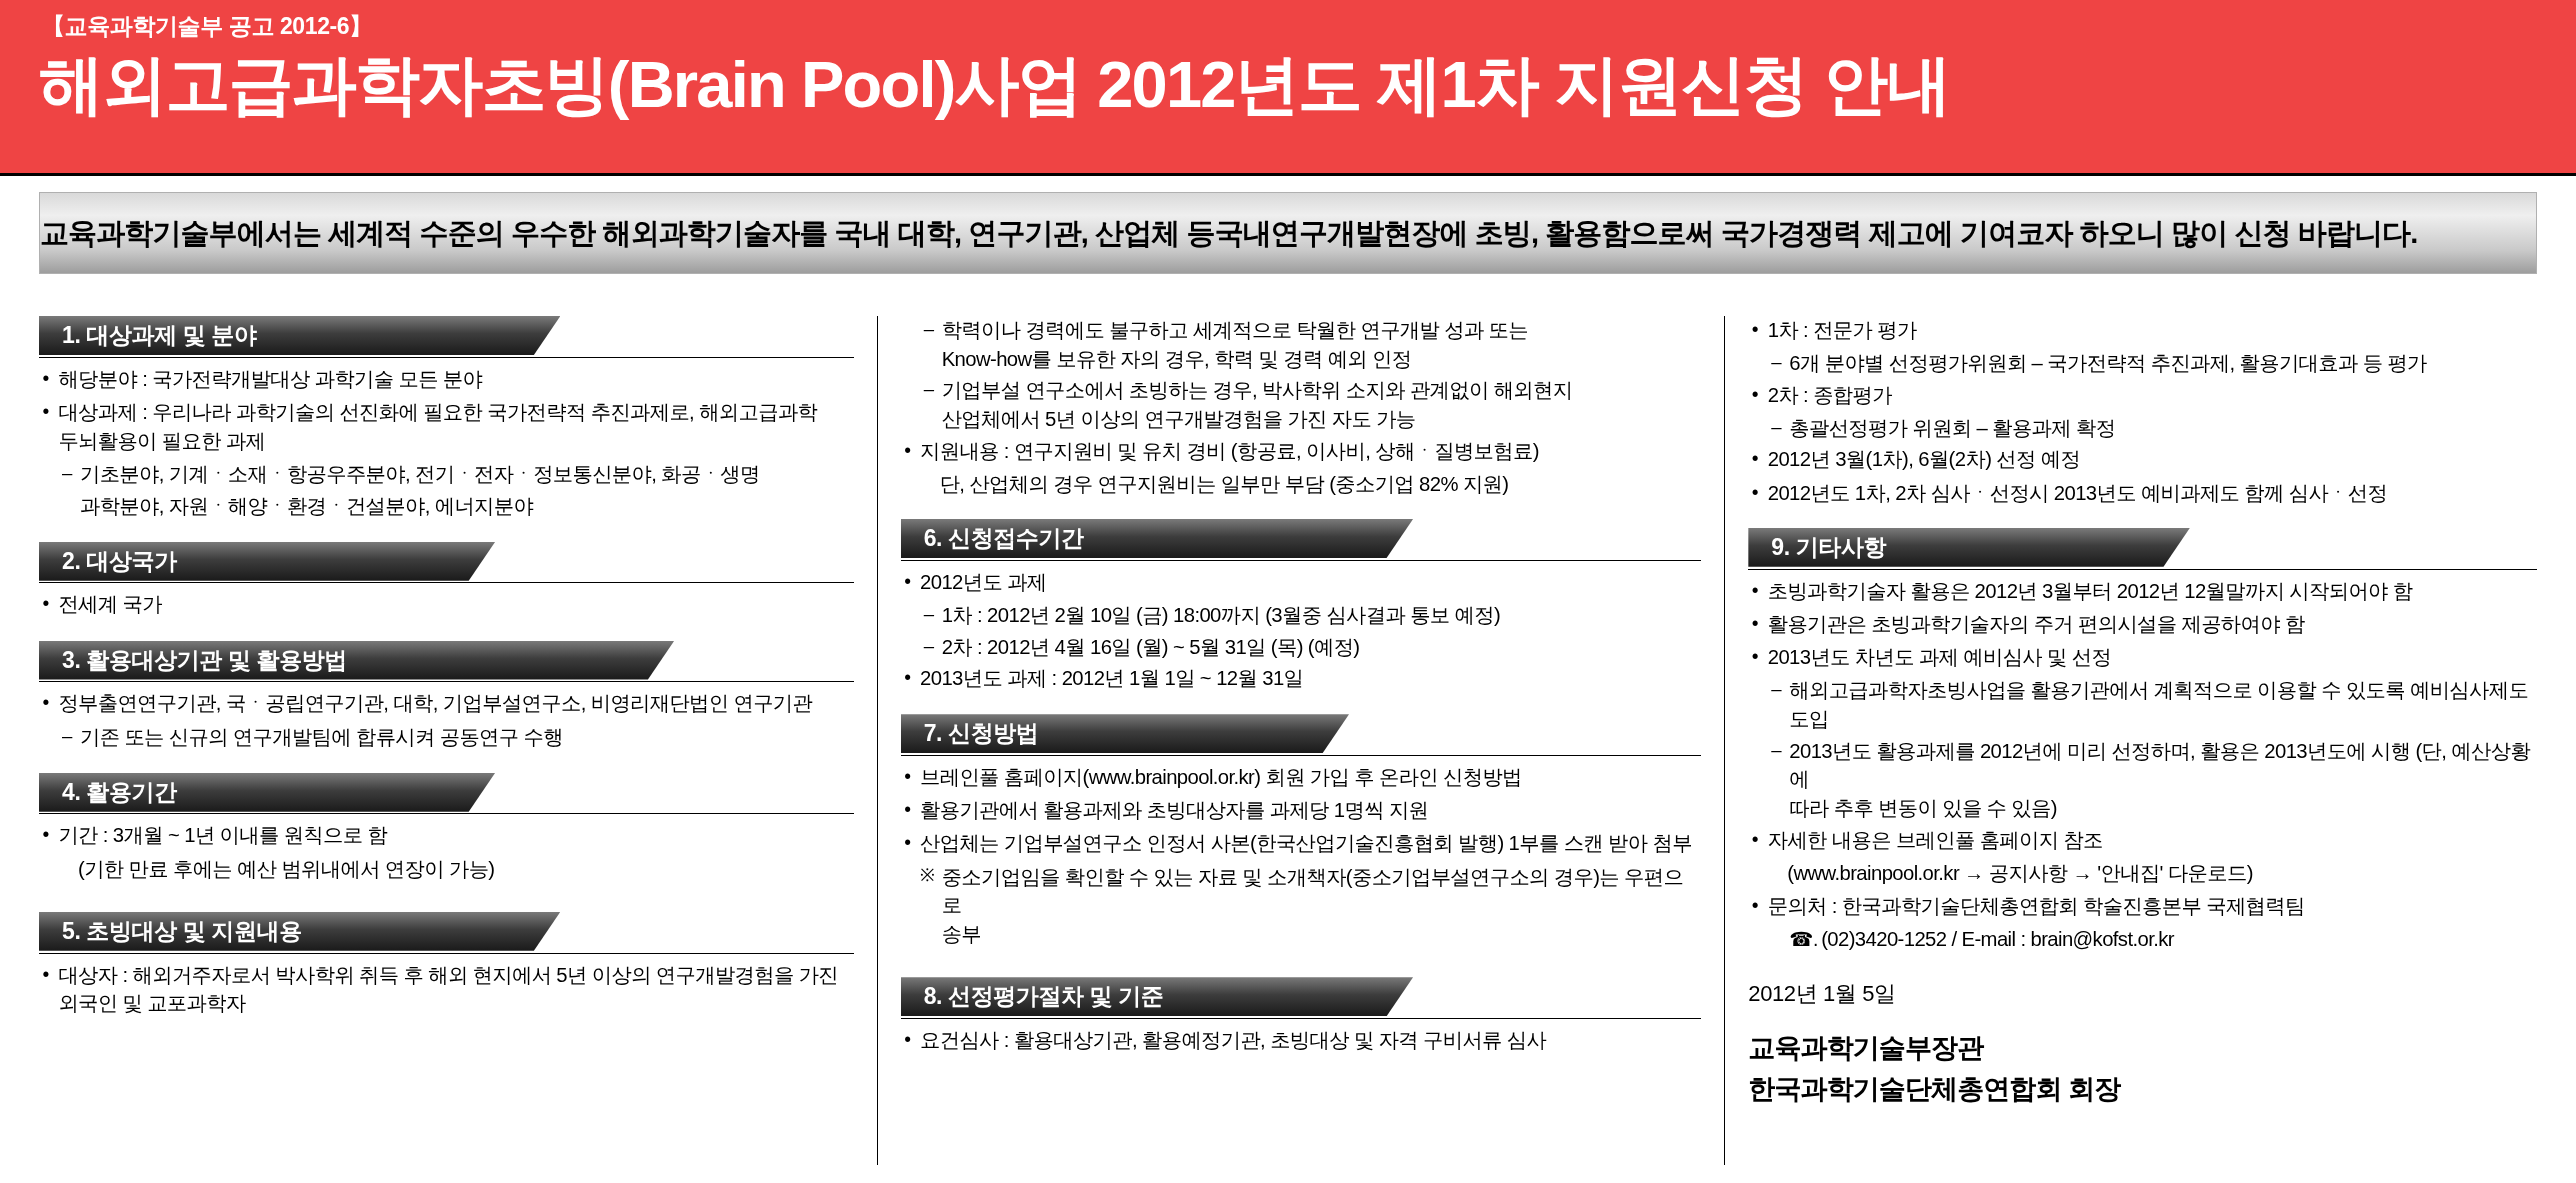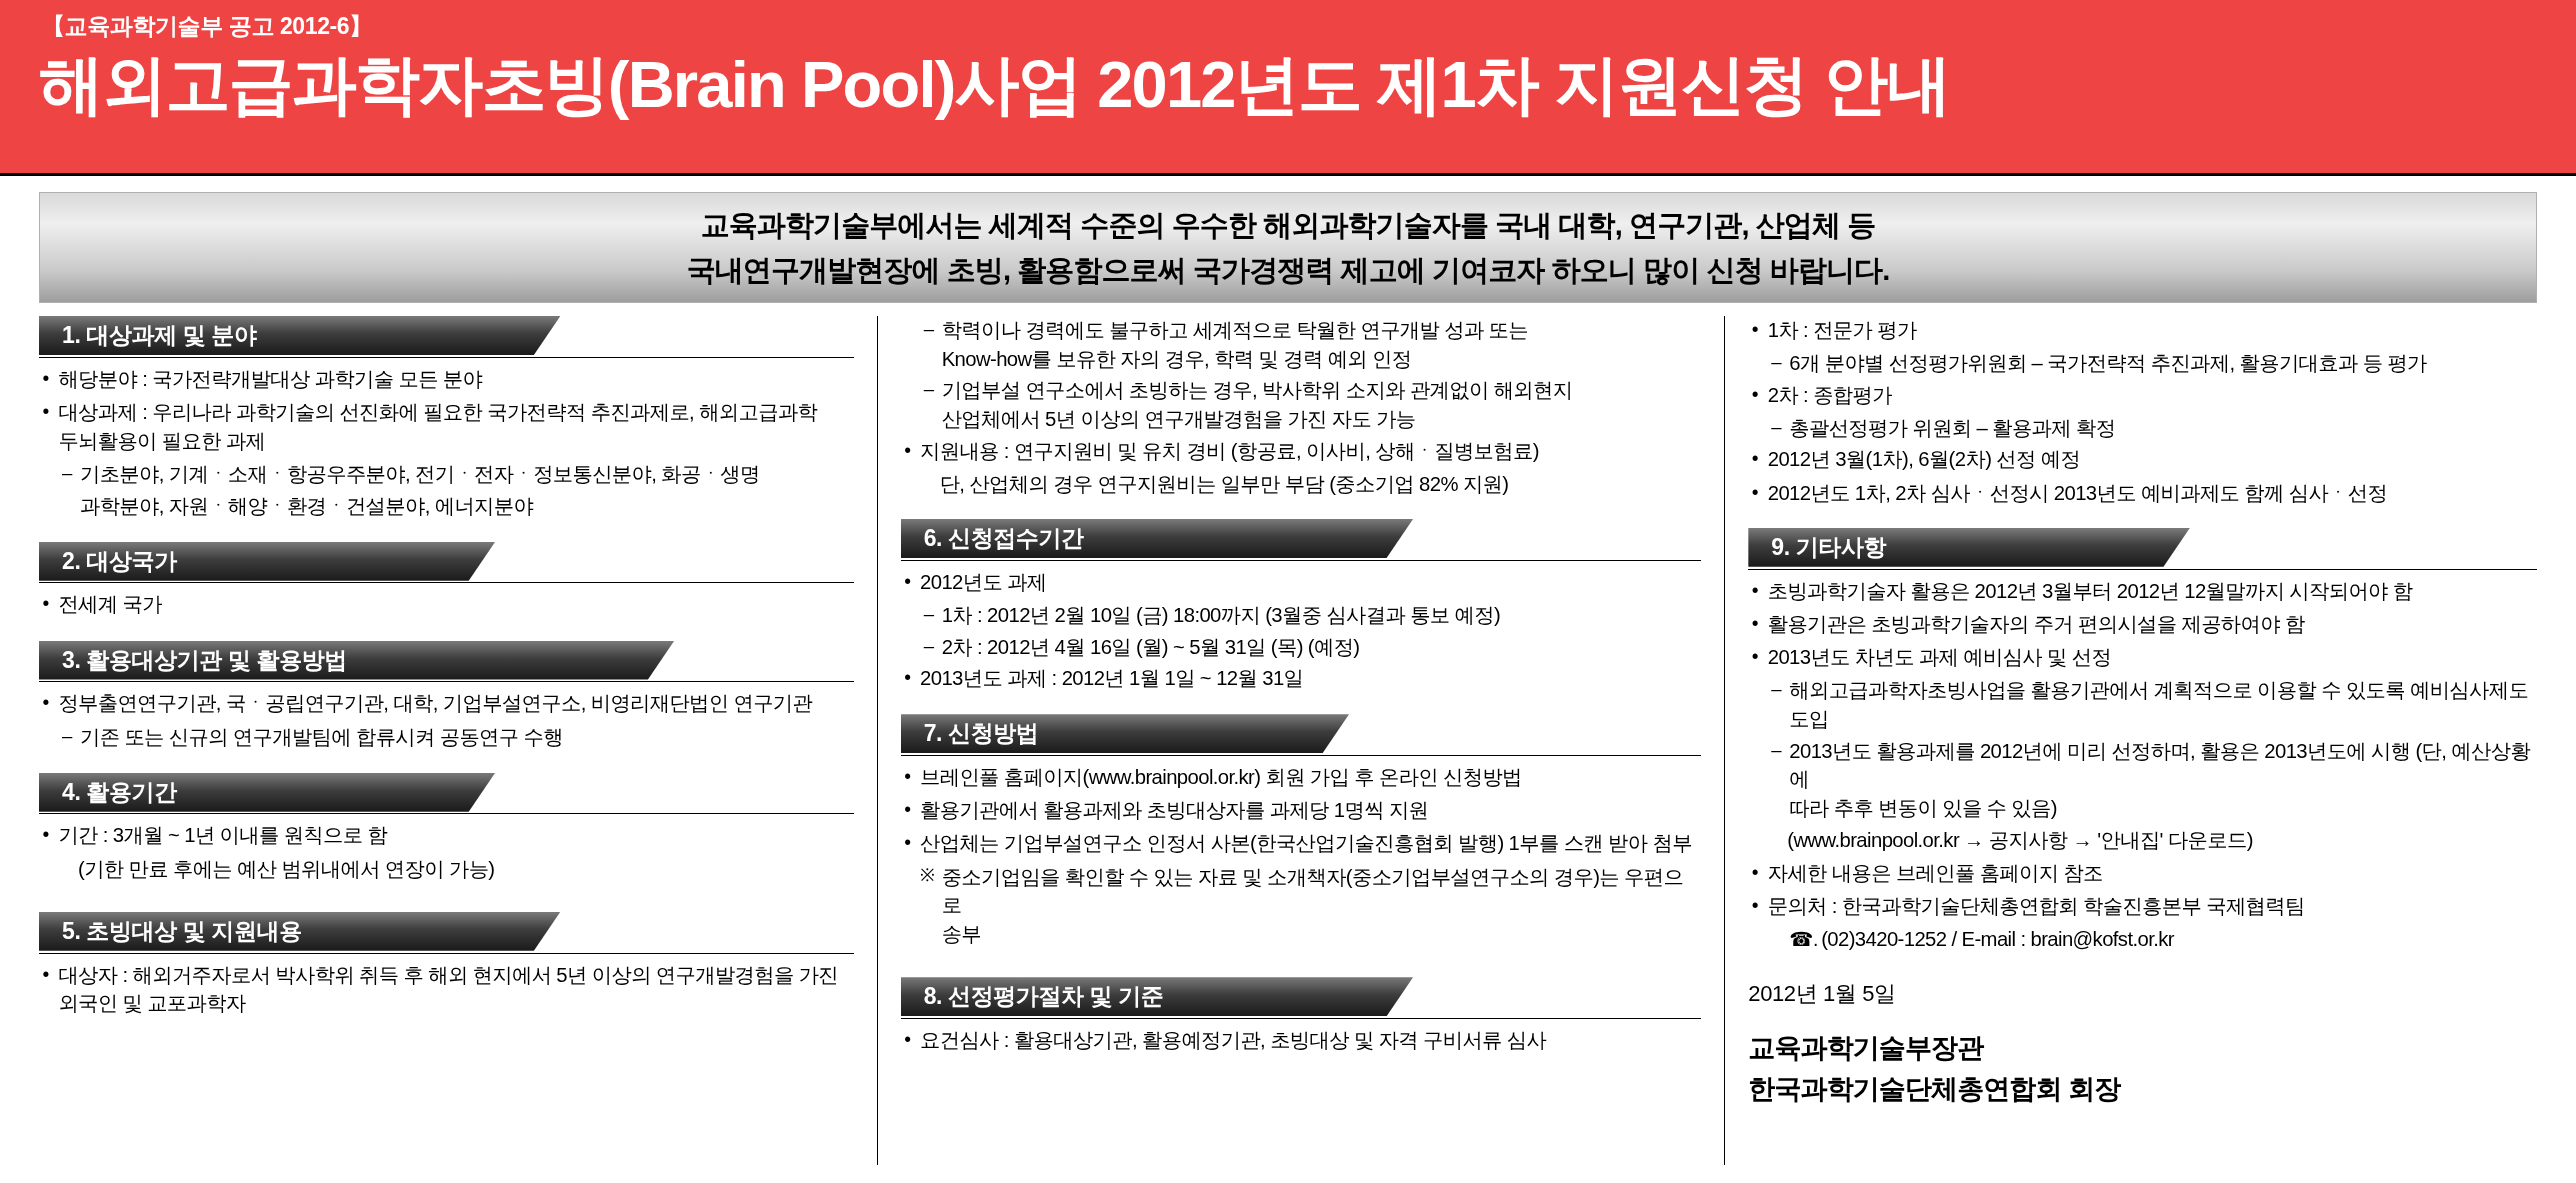--- a/index.html
+++ b/index.html
@@ -63,28 +63,27 @@
     border-top: 3.5px solid #000000;
     box-sizing: border-box;
   }
 
   
   .intro-band {
     position: absolute;
     left: 39px;
     top: 16px;
     width: 2498px;
-    height: 111px;
+    height: 82px;
     background: linear-gradient(to bottom, #d9d9d9 0%, #efefef 28%, #c9c9c9 72%, #9d9d9d 100%);
     border: 0.9px solid #b0b0b0;
     box-sizing: border-box;
     display: flex;
-    flex-direction: column;
     align-items: center;
-    justify-content: center;
+    justify-content: flex-start;
   }
   .intro-line {
     font-size: 29px;
     font-weight: bold;
     letter-spacing: -0.9px;
     line-height: 1.55;
     color: #000000;
     white-space: nowrap;
   }
 
@@ -397,22 +396,22 @@
             <div class="ribbon-label">9. 기타사항</div>
           </div>
           <hr class="sec-rule">
           <div class="bullets">
             <div class="b">초빙과학기술자 활용은 2012년 3월부터 2012년 12월말까지 시작되어야 함</div>
             <div class="b">활용기관은 초빙과학기술자의 주거 편의시설을 제공하여야 함</div>
             <div class="b">2013년도 차년도 과제 예비심사 및 선정</div>
             <div class="b sub">해외고급과학자초빙사업을 활용기관에서 계획적으로 이용할 수 있도록 예비심사제도 도입</div>
             <div class="b sub">2013년도 활용과제를 2012년에 미리 선정하며, 활용은 2013년도에 시행 (단, 예산상황에
 따라 추후 변동이 있을 수 있음)</div>
+            <div class="b">자세한 내용은 브레인풀 홈페이지 참조</div>
             <div class="b cont">(www.brainpool.or.kr → 공지사항 → '안내집' 다운로드)</div>
-            <div class="b">자세한 내용은 브레인풀 홈페이지 참조</div>
             <div class="b">문의처 : 한국과학기술단체총연합회 학술진흥본부 국제협력팀</div>
             <div class="phone-line">
               <span class="tel-icon">☎.</span><span>(02)3420-1252 / E-mail : brain@kofst.or.kr</span>
             </div>
           </div>
         </div>
 
         <div class="signoff">
           <div class="date">2012년 1월 5일</div>
           <div class="org">교육과학기술부장관</div>

